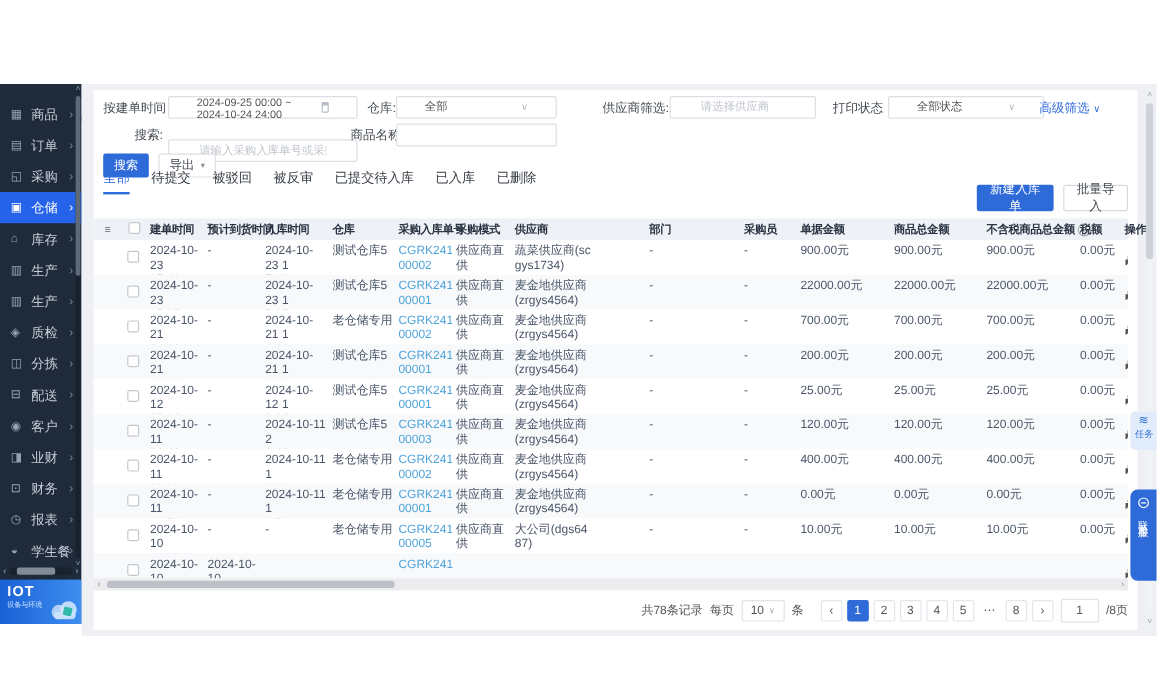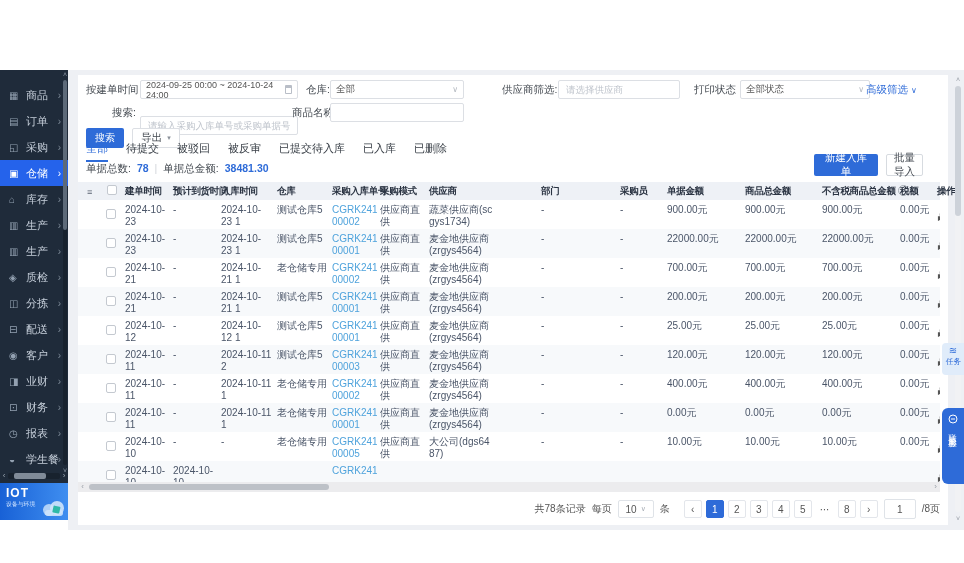--- a/index.html
+++ b/index.html
@@ -52,21 +52,21 @@
        background:linear-gradient(90deg,#1861d6,#3f8ef0);color:#fff;padding:4px 0 0 6px;overflow:hidden;}
   .iot-title{font-size:12px;font-weight:bold;letter-spacing:1px;line-height:13px;}
   .iot-sub{font-size:6.5px;color:#cfe3ff;transform:scale(0.9);transform-origin:left;}
   #iot svg{position:absolute;right:1px;bottom:2px;}
   
   #content{position:absolute;left:68px;top:70px;width:896px;height:460px;background:#eef0f4;}
   #panel{position:absolute;left:10px;top:5px;width:870px;height:450px;background:#fff;}
   
   .flabel{position:absolute;font-size:10.5px;color:#454b52;white-space:nowrap;}
   .fbox{position:absolute;height:19px;border:1px solid #dcdfe4;border-radius:2px;background:#fff;
-        display:flex;align-items:center;padding:0 5px;box-sizing:border-box;font-size:9.5px;color:#555;}
+        display:flex;align-items:center;padding:0 23px;box-sizing:border-box;font-size:9.5px;color:#555;}
   .fbox .chev{margin-left:auto;font-size:8px;color:#b4b9c0;}
   .fbox input{border:none;outline:none;width:100%;font-size:9.5px;color:#555;
               font-family:"Liberation Sans","DejaVu Sans",sans-serif;}
   .fbox input::placeholder{color:#bfc4cc;}
   #f-time-type{left:8px;top:8px;display:flex;gap:4px;align-items:center;}
   #f-time-type .chev{font-size:8px;color:#8a9099;}
   #f-date{left:62px;top:5px;width:158px;font-size:9px;}
   .cal{margin-left:auto;width:8px;height:9px;border:1px solid #b9bec7;border-top:3px solid #b9bec7;
        border-radius:1px;box-sizing:border-box;}
   #f-wh-label{left:228px;top:8px;}
@@ -90,21 +90,21 @@
   #btn-export .caret{font-size:7px;color:#8a9099;}
   
   #tabs{position:absolute;left:8px;top:66px;display:flex;gap:18px;font-size:11px;color:#3a4048;}
   .tab{padding-bottom:4px;cursor:pointer;}
   .tab.active{color:#2e6bd8;border-bottom:2px solid #2e6bd8;}
   #summary{position:absolute;left:8px;top:87px;font-size:10.5px;color:#454b52;display:flex;gap:6px;}
   #summary .num{color:#2e6bd8;font-weight:bold;}
   #summary .sep{color:#d3d6db;}
   #btn-create{position:absolute;left:736px;top:79px;width:64px;height:22px;background:#2e6bd8;color:#fff;
               border:none;border-radius:2px;font-size:10.5px;display:flex;align-items:center;justify-content:center;}
-  #btn-import{position:absolute;left:808px;top:79px;width:37px;height:22px;background:#fff;color:#454b52;
+  #btn-import{position:absolute;left:808px;top:79px;width:54px;height:22px;background:#fff;color:#454b52;
               border:1px solid #d7dbe0;border-radius:2px;font-size:10.5px;display:flex;align-items:center;
               justify-content:center;box-sizing:border-box;}
   
   #thead{position:absolute;left:0;top:107px;width:862px;height:18px;background:#eef1f6;display:flex;
          align-items:center;font-size:9.5px;font-weight:bold;color:#2a3342;}
   .th{white-space:nowrap;letter-spacing:-0.3px;padding-left:3px;box-sizing:border-box;flex-shrink:0;overflow:visible;}
   .w0{width:20px;}.w1{width:24px;}.w2{width:48px;}.w3{width:48px;}.w4{width:56px;}.w5{width:55px;}
   .w6{width:48px;}.w7{width:49px;}.w8{width:71px;}.w9{width:79px;margin-left:41px;}.w10{width:47px;}.w11{width:78px;}
   .w12{width:77px;}.w13{width:78px;}.w14{width:37px;}.w15{width:47px;}
   .colicon{font-size:9px;color:#5a6472;}
@@ -396,27 +396,20 @@
 
           <div class="tab">
             <span>已入库</span>
           </div>
 
           <div class="tab">
             <span>已删除</span>
           </div>
         </div>
 
-      <div id="summary">
-        <span>单据总数:</span>
-          <span class="num">78</span>
-        <span class="sep">|</span>
-        <span>单据总金额:</span>
-          <span class="num">38481.30</span>
-      </div>
 
       <button id="btn-create">新建入库单</button>
       <button id="btn-import">批量导入</button>
 
       <div id="thead">
         <div class="th w0" style="text-align:center;"><span class="colicon">≡</span></div>
         <div class="th w1" style="text-align:center;"><span class="cb"></span></div>
         <div class="th w2">建单时间</div>
         <div class="th w3">预计到货时间</div>
         <div class="th w4">入库时间</div>

